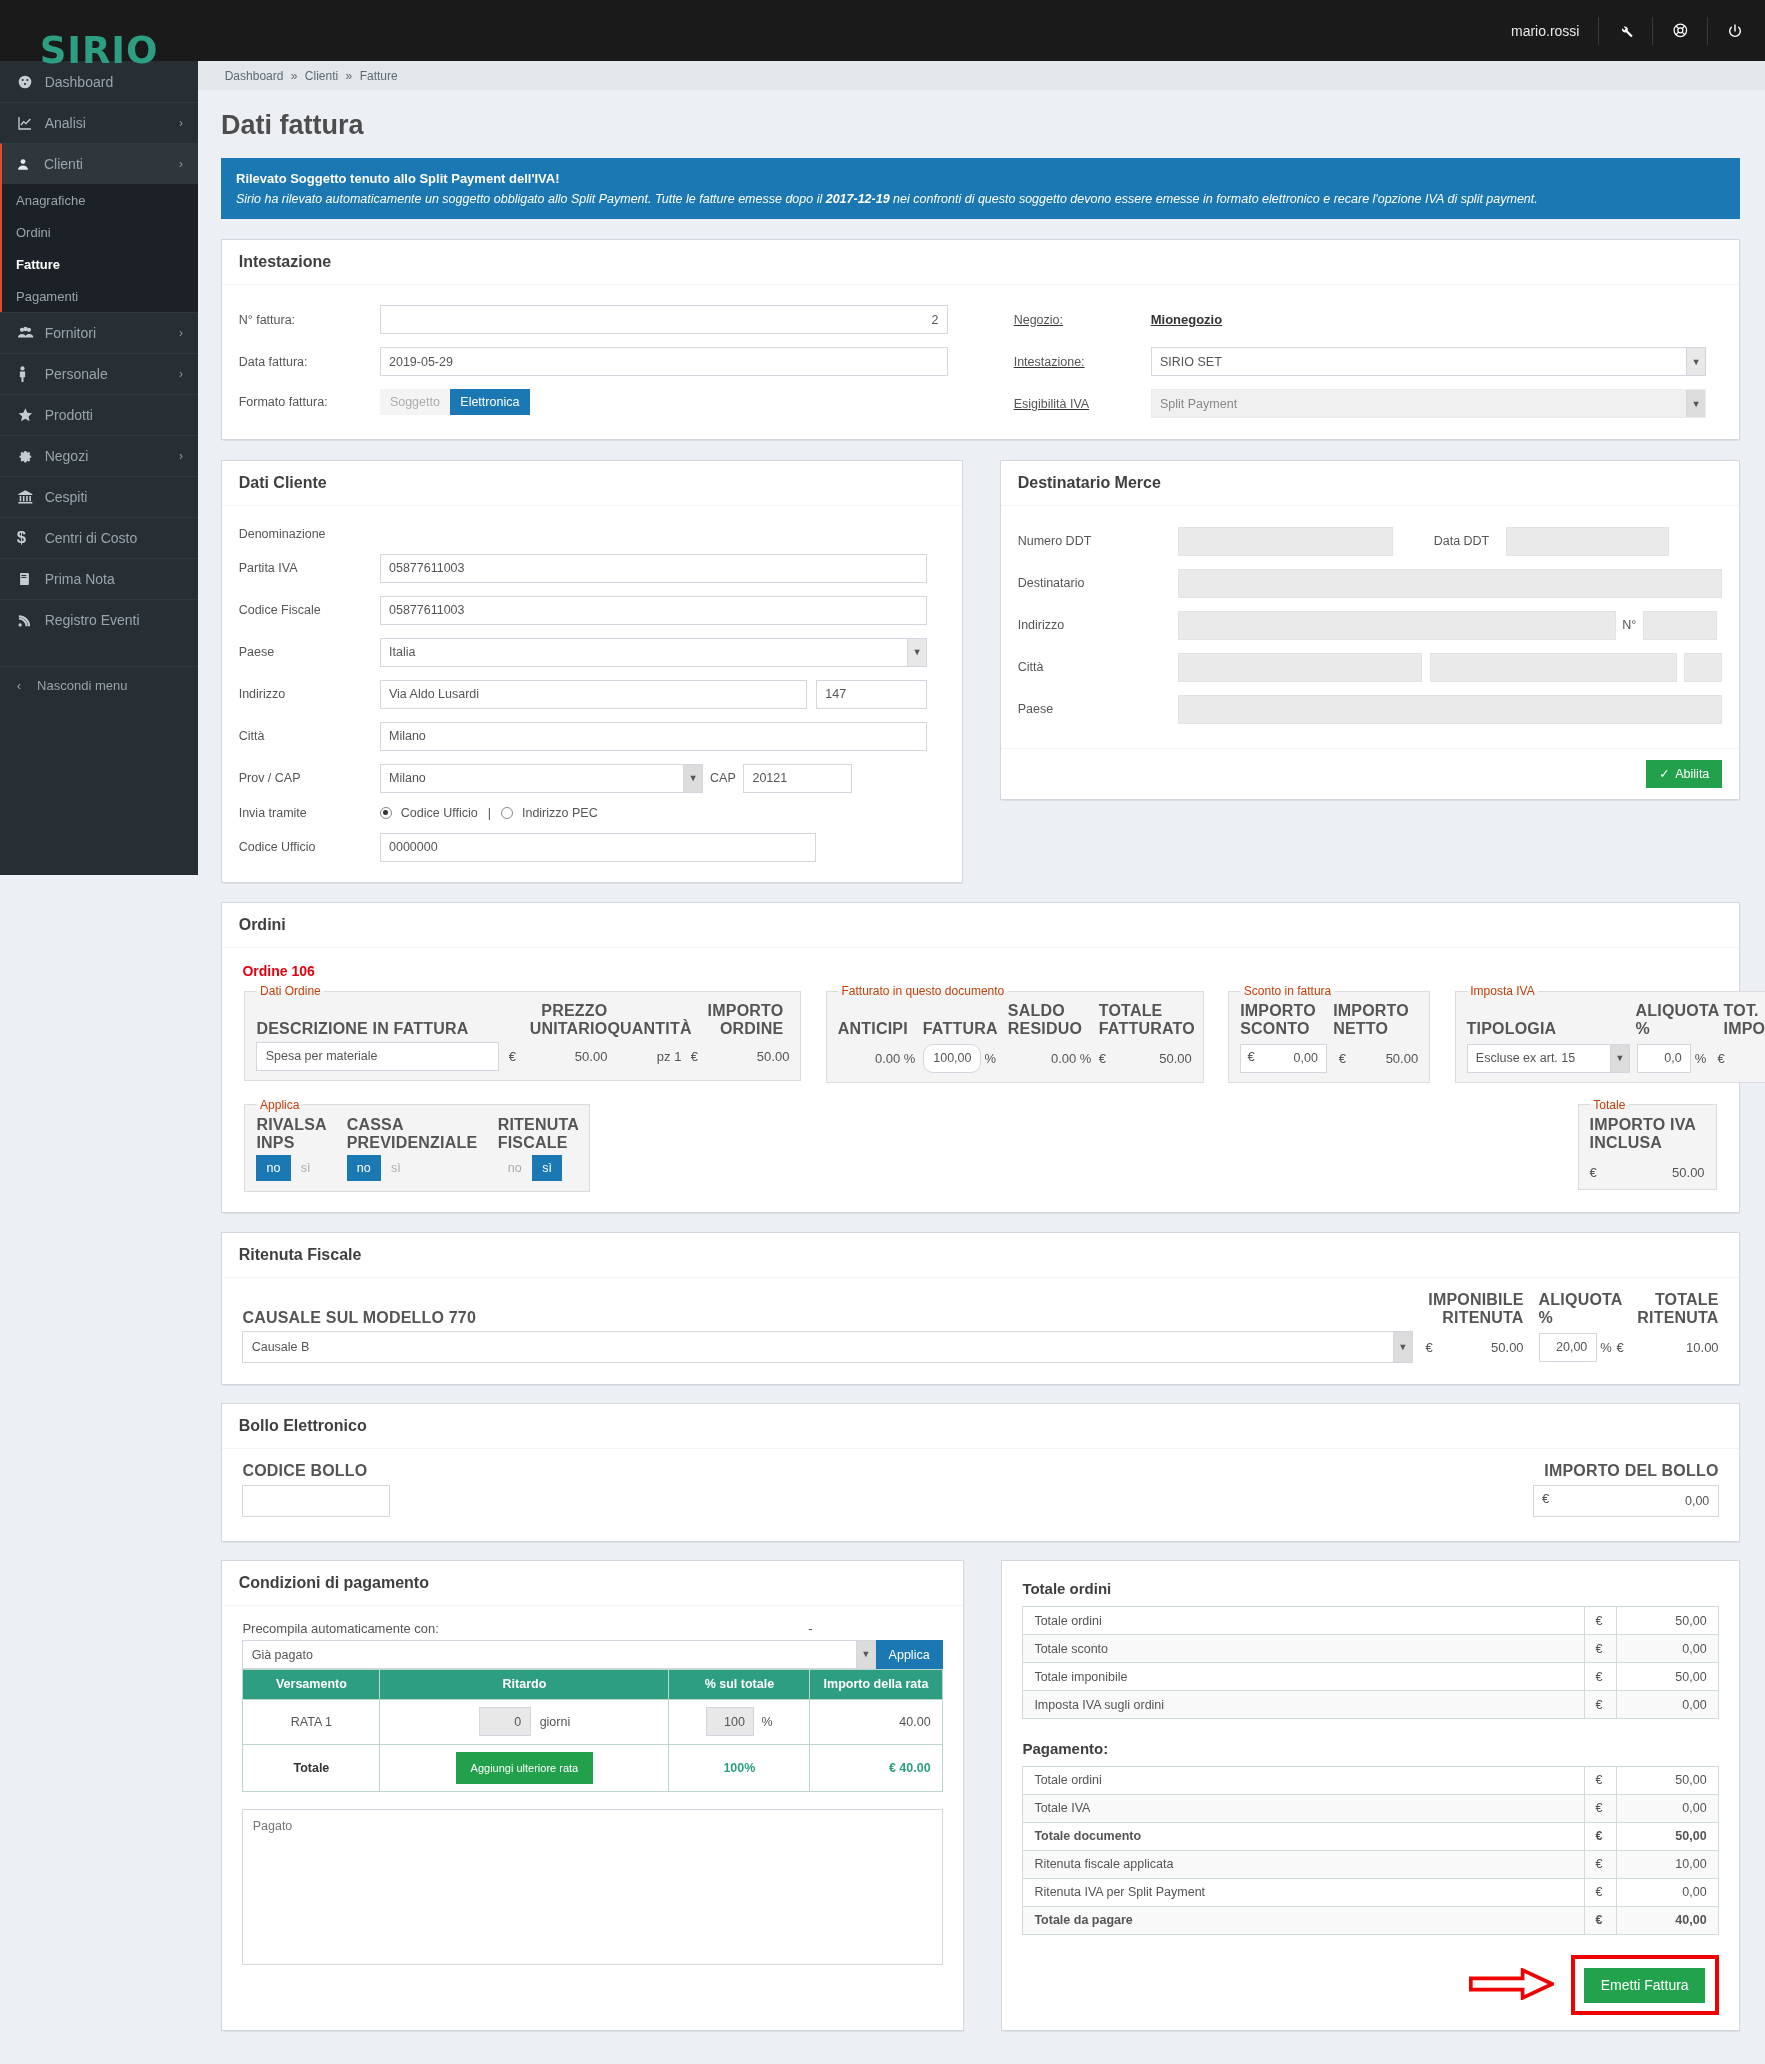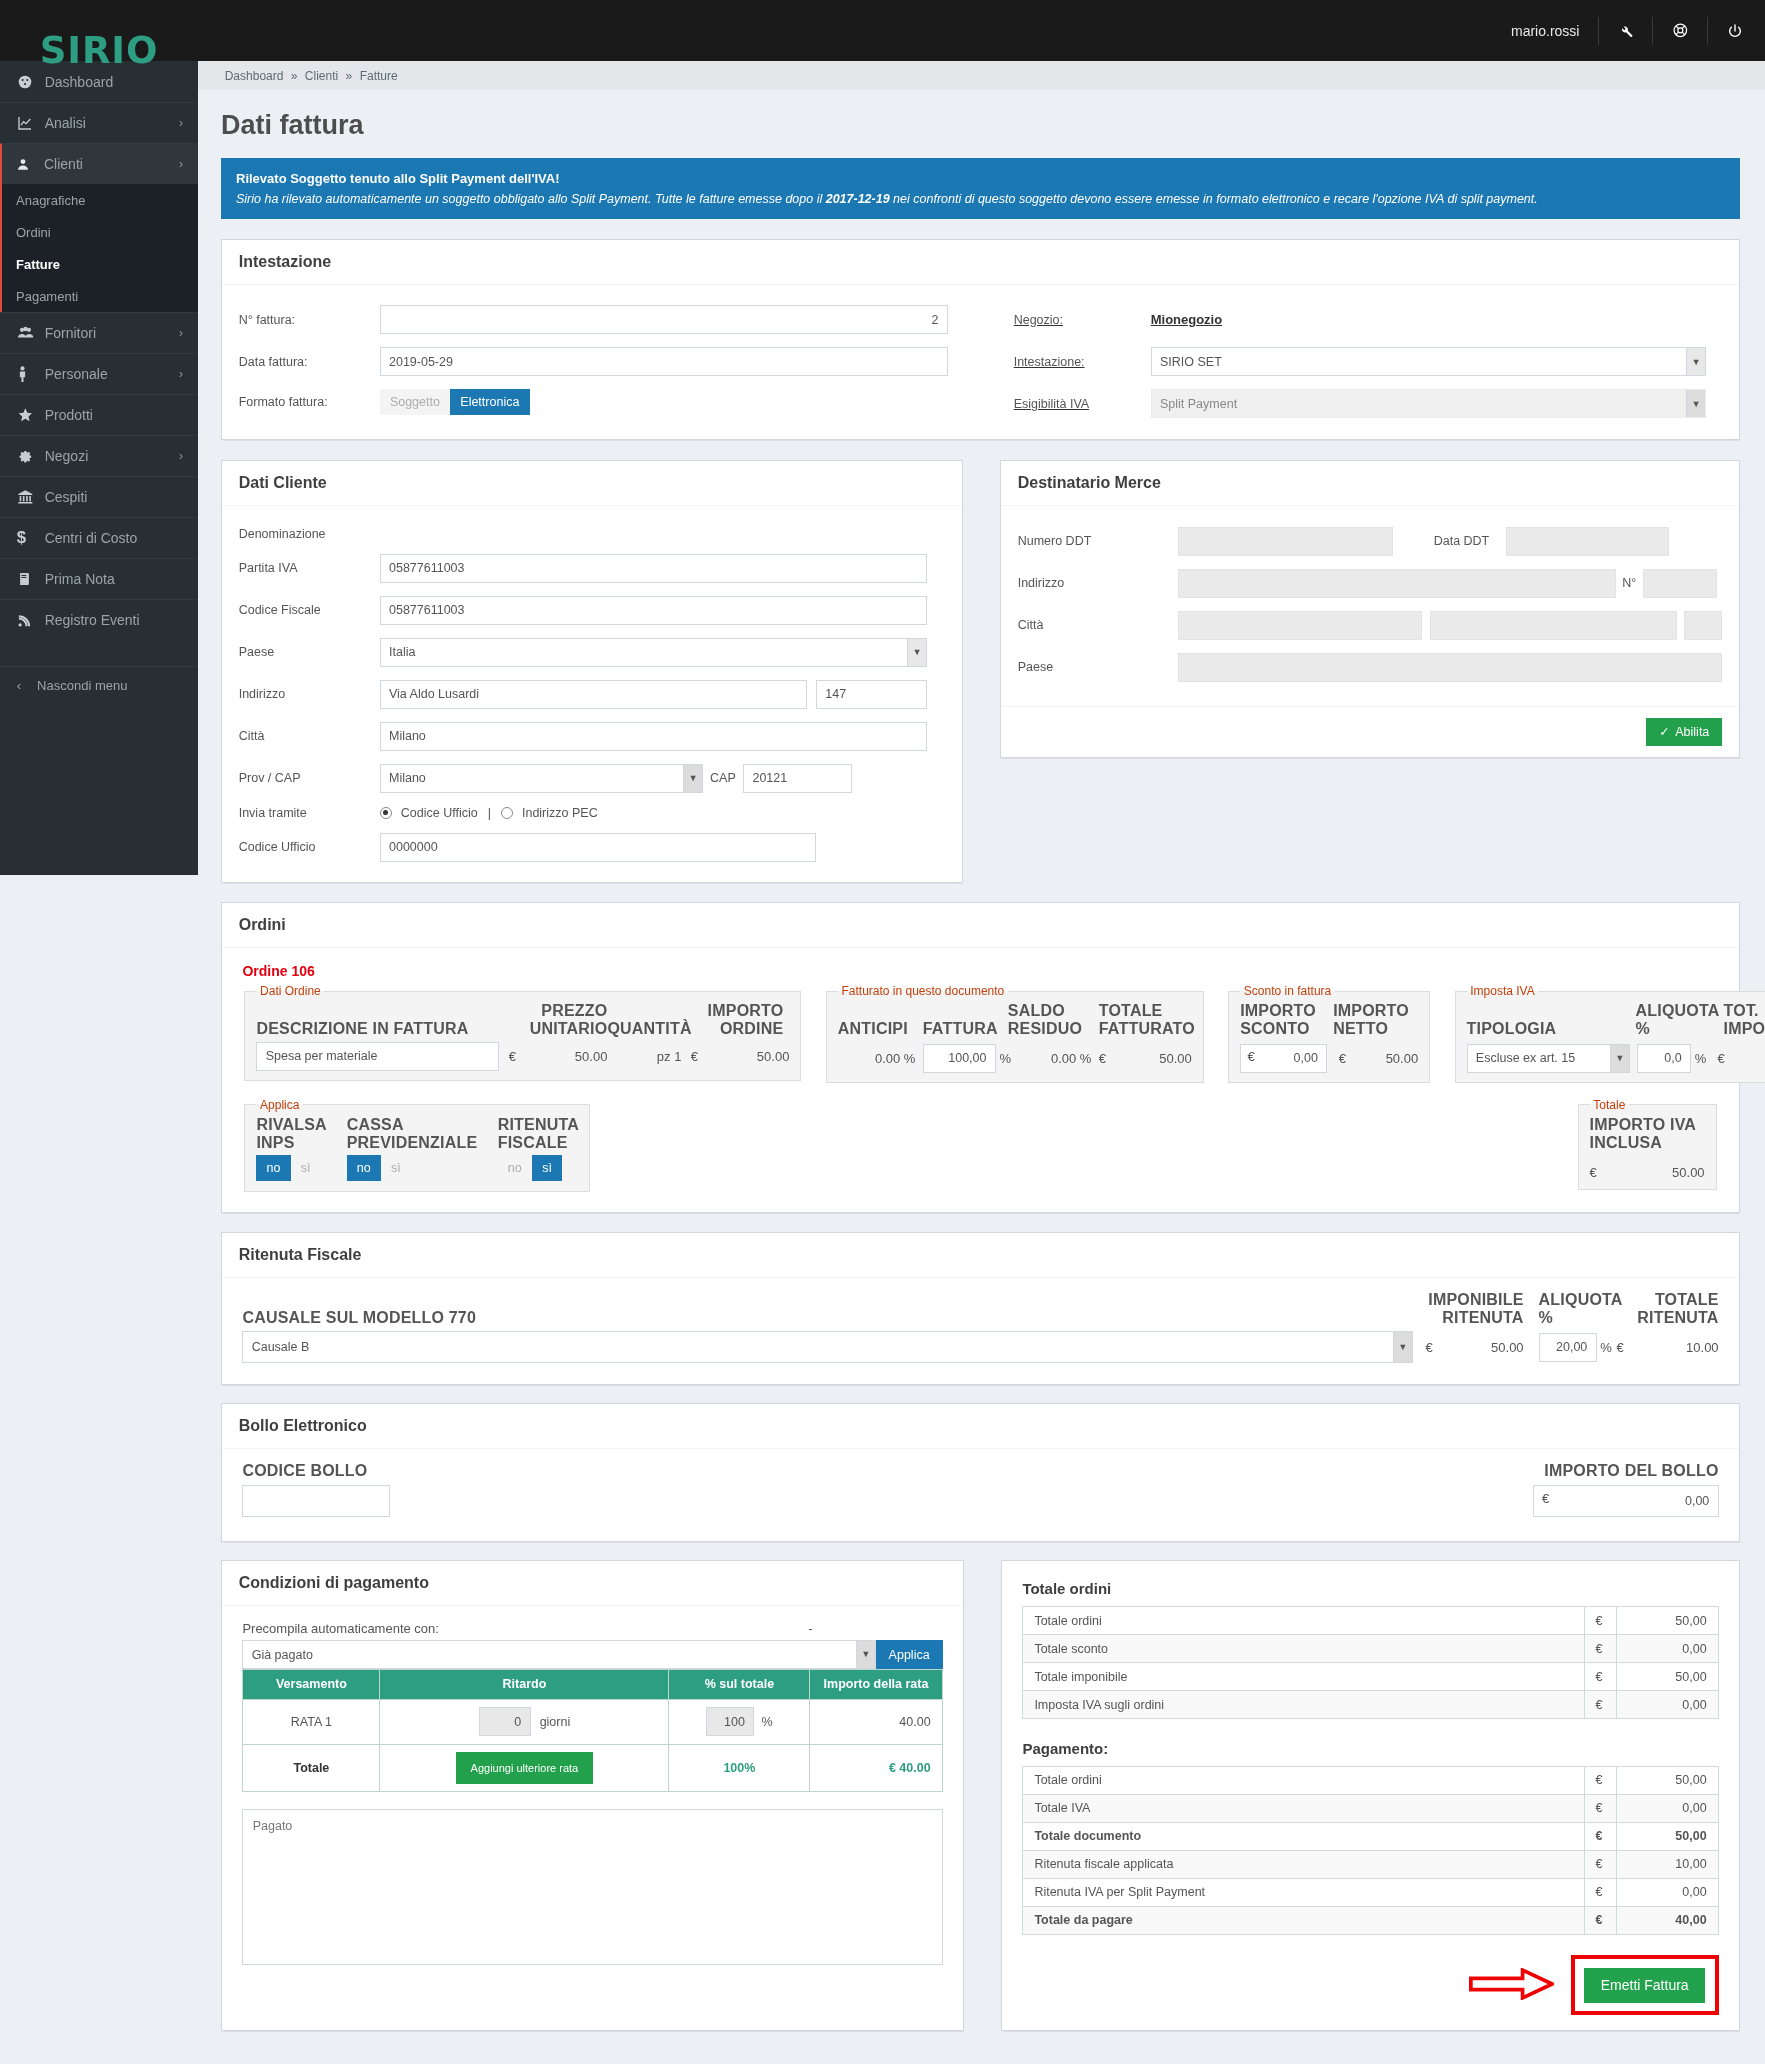--- a/index.html
+++ b/index.html
@@ -405,20 +405,24 @@
     <div class="box" style="width:740px; align-self:flex-start;">
       <div class="box-head">
         <span class="box-title">Destinatario Merce</span>
       </div>
       <div class="box-body" style="padding-top:20.4px;">
         <div class="frow">
           <div class="flabel" style="width:160px;">Numero DDT</div>
           <input class="fin ro" style="width: 215px;" disabled="" value="">
           <span style="margin:0 16.7px 0 41px; font-size:12.5px; color:#555;">Data DDT</span>
           <input class="fin ro" style="width: 163px;" disabled="" value="">
+        </div>
+        <div class="frow">
+          <div class="flabel" style="width:160px;">Destinatario</div>
+          <input class="fin ro" style="width: 545px;" disabled="" value="">
         </div>
         <div class="frow">
           <div class="flabel" style="width:160px;">Indirizzo</div>
           <input class="fin ro" style="width: 438px;" disabled="" value="">
           <span style="margin:0 6.5px; font-size:12.5px; color:#555;">N°</span>
           <input class="fin ro" style="width: 74px;" disabled="" value="">
         </div>
         <div class="frow">
           <div class="flabel" style="width:160px;">Città</div>
           <input class="fin ro" style="width: 246px;" disabled="" value="">
@@ -482,21 +486,21 @@
           <legend>Fatturato in questo documento</legend>
           <div style="display:flex; align-items:flex-end;">
             <div style="width:85px;" class="cap">ANTICIPI</div>
             <div style="width:85px;" class="cap">FATTURA</div>
             <div style="width:91px;" class="cap">SALDO RESIDUO</div>
             <div style="width:93px;" class="cap">TOTALE FATTURATO</div>
           </div>
           <div style="display:flex; align-items:center; margin-top:5.6px;">
             <div style="width:85px; text-align:right; padding-right:7.4px;" class="valtxt">0.00 %</div>
             <div style="width:85px; display:flex; align-items:center;">
-              <input class="fin ta-r" style="width: 73px;" value="100,00">
+              <input class="fin ta-r" style="width: 58px; border-radius: 10px;" value="100,00">
               <span class="valtxt" style="margin-left:3.7px;">%</span>
             </div>
             <div style="width:91px; text-align:right; padding-right:7.4px;" class="valtxt">0.00 %</div>
             <div style="width:93px; display:flex; justify-content:space-between;">
               <span class="valtxt">€</span>
               <span class="valtxt">50.00</span>
             </div>
           </div>
         </fieldset>
 

